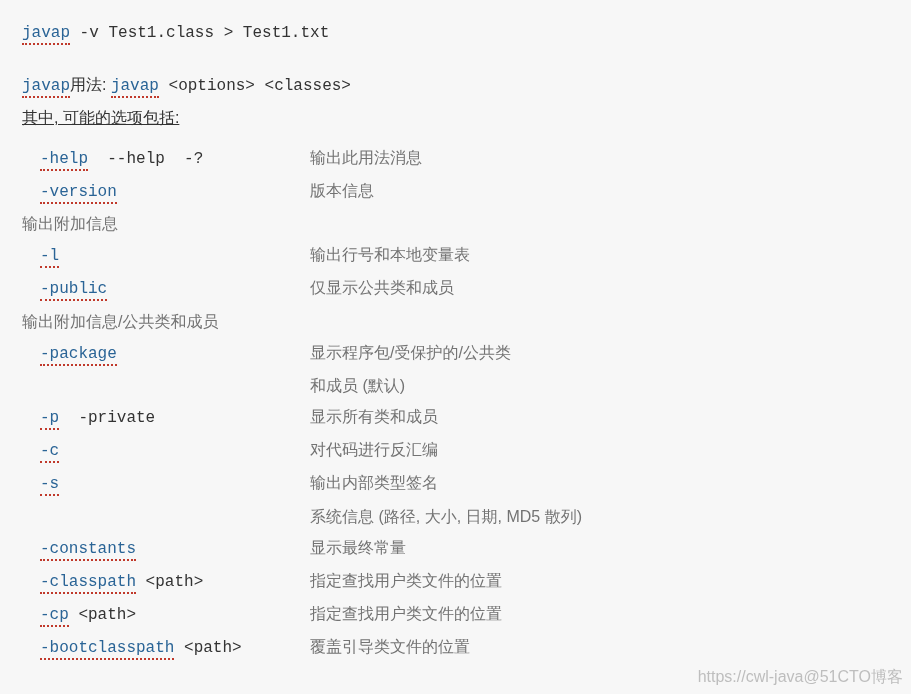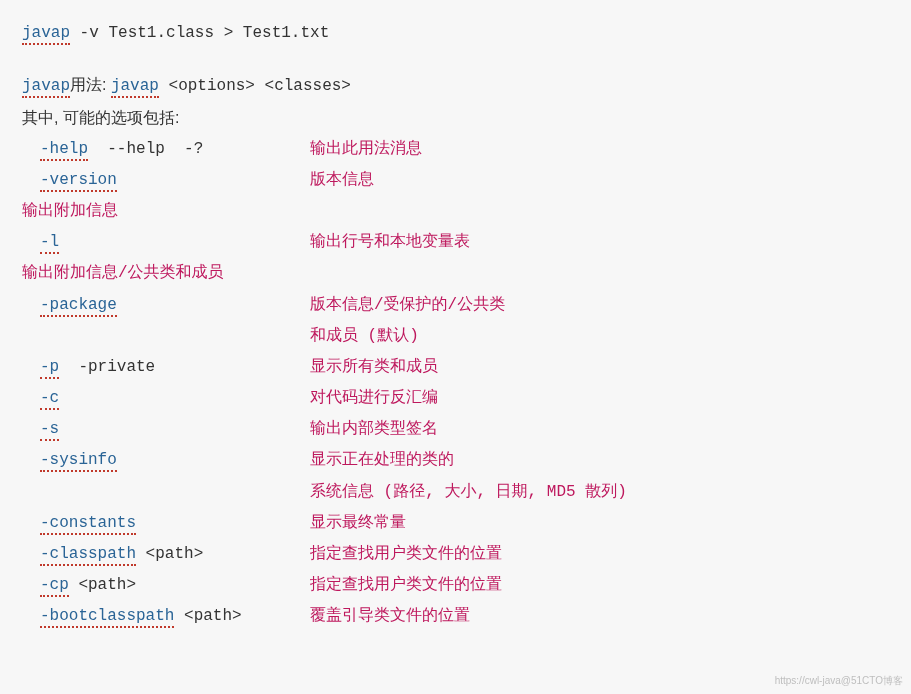--- a/index.html
+++ b/index.html
@@ -29,42 +29,43 @@
   .plain {
     color: #333;
   }
   .usage-line {
     margin-bottom: 0;
   }
   .zh {
     font-family: "Microsoft YaHei", "SimSun", sans-serif;
   }
   .desc-line {
-    margin-bottom: 0;
+    margin-bottom: 8px;
+    text-decoration: underline;
   }
   .opt-row {
     display: flex;
     align-items: baseline;
   }
   .opt-col {
     width: 270px;
     padding-left: 18px;
     flex-shrink: 0;
     white-space: pre;
   }
   .opt-desc {
-    font-family: Liberation Mono, monospace;
-    color: #be185d;
+    font-family: Liberation Sans, sans-serif;
+    color: #737373;
     white-space: pre;
   }
   .watermark {
     position: absolute;
     right: 8px;
     bottom: 6px;
-    font-size: 10px;
+    font-size: 16px;
     color: rgba(120,120,120,0.45);
     font-family: Arial, sans-serif;
   }
 </style>
 </head>
 <body>
 
 <div class="content">
 
   <div class="cmd-line">
@@ -87,45 +88,45 @@
       <span class="opt-desc">版本信息</span>
     </div>
     <div class="opt-row">
       <span class="opt-desc">输出附加信息</span>
     </div>
     <div class="opt-row">
       <span class="opt-col"><span class="keyword">-l</span><span class="plain"></span></span>
       <span class="opt-desc">输出行号和本地变量表</span>
     </div>
     <div class="opt-row">
+      <span class="opt-col"><span class="keyword">-public</span><span class="plain"></span></span>
+      <span class="opt-desc">仅显示公共类和成员</span>
+    </div>
+    <div class="opt-row">
       <span class="opt-desc">输出附加信息/公共类和成员</span>
     </div>
     <div class="opt-row">
       <span class="opt-col"><span class="keyword">-package</span><span class="plain"></span></span>
-      <span class="opt-desc">版本信息/受保护的/公共类</span>
+      <span class="opt-desc">显示程序包/受保护的/公共类</span>
     </div>
     <div class="opt-row">
       <span class="opt-col"><span></span><span></span></span>
       <span class="opt-desc">和成员 (默认)</span>
     </div>
     <div class="opt-row">
       <span class="opt-col"><span class="keyword">-p</span><span class="plain">  -private</span></span>
       <span class="opt-desc">显示所有类和成员</span>
     </div>
     <div class="opt-row">
       <span class="opt-col"><span class="keyword">-c</span><span class="plain"></span></span>
       <span class="opt-desc">对代码进行反汇编</span>
     </div>
     <div class="opt-row">
       <span class="opt-col"><span class="keyword">-s</span><span class="plain"></span></span>
       <span class="opt-desc">输出内部类型签名</span>
-    </div>
-    <div class="opt-row">
-      <span class="opt-col"><span class="keyword">-sysinfo</span><span class="plain"></span></span>
-      <span class="opt-desc">显示正在处理的类的</span>
     </div>
     <div class="opt-row">
       <span class="opt-col"><span></span><span></span></span>
       <span class="opt-desc">系统信息 (路径, 大小, 日期, MD5 散列)</span>
     </div>
     <div class="opt-row">
       <span class="opt-col"><span class="keyword">-constants</span><span class="plain"></span></span>
       <span class="opt-desc">显示最终常量</span>
     </div>
     <div class="opt-row">

